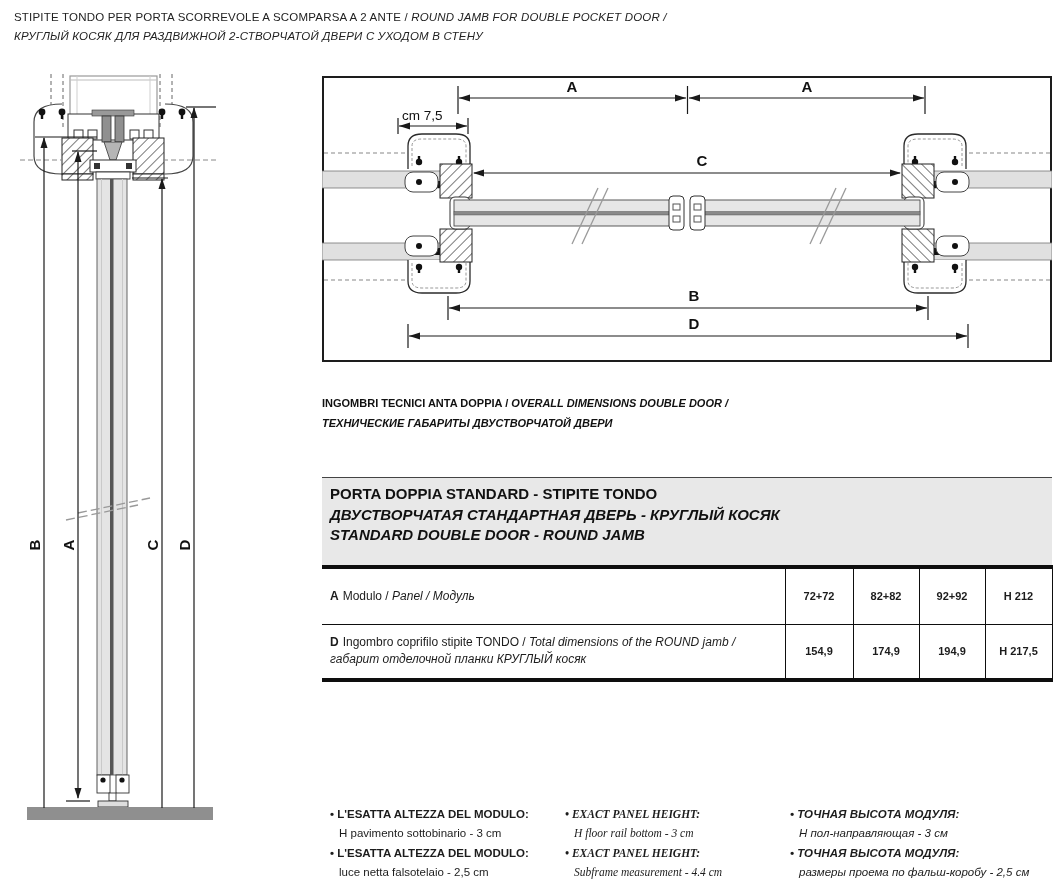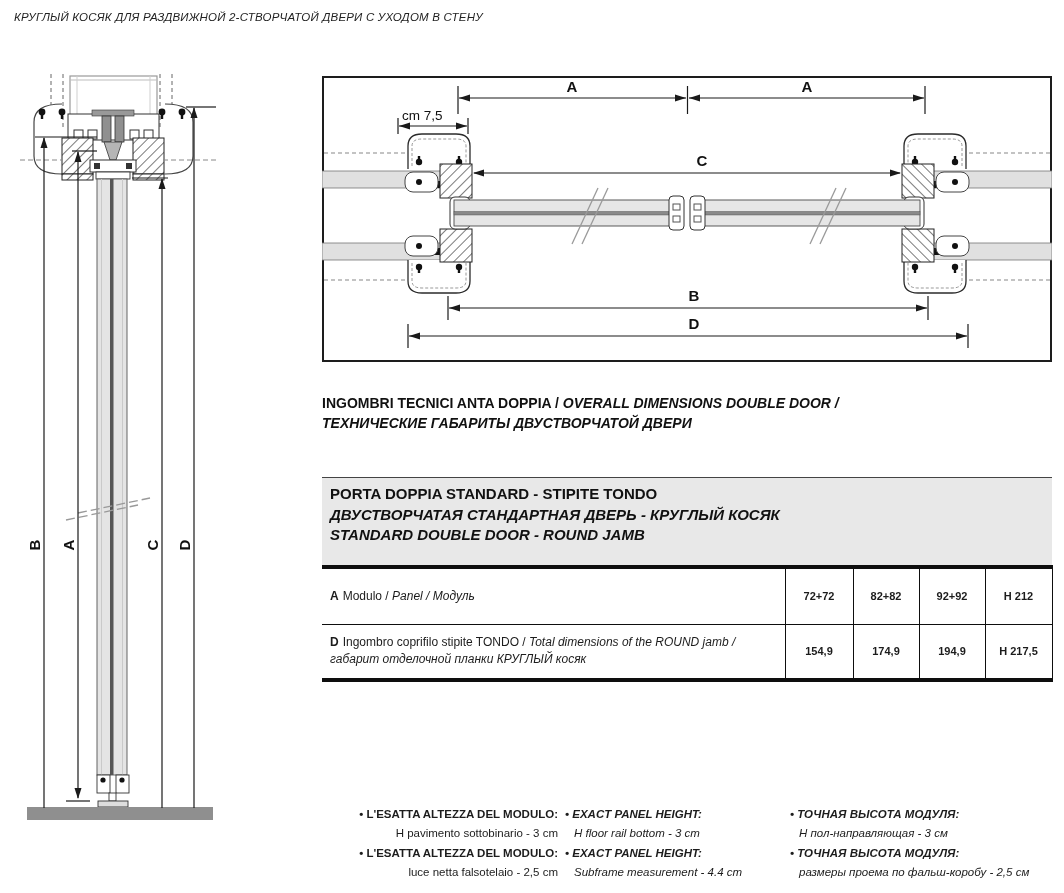--- a/index.html
+++ b/index.html
@@ -12,53 +12,54 @@
   .it{font-style:italic;}
 
   
   .plan-svg{left:322px;top:76px;}
   .sect-svg{left:20px;top:58px;}
   svg text{font-family:"Liberation Sans",sans-serif;fill:#111;}
   .dimlbl{font-size:15px;font-weight:bold;}
   .dimsm{font-size:13.5px;}
 
   
-  .section-heading{left:322px;top:394px;width:730px;font-size:14px;font-weight:bold;line-height:19.5px;color:#111;}
+  .section-heading{left:322px;top:394px;width:730px;font-size:11px;font-weight:bold;line-height:19.5px;color:#111;}
 
   
   .tbl-header{left:322px;top:477px;width:730px;height:88px;background:#e8e8e8;border-top:1px solid #444;
               box-sizing:border-box;padding:6px 0 0 8px;font-size:15px;font-weight:bold;line-height:20.5px;color:#111;}
 
   
   .dims-wrap{left:322px;top:565px;width:730px;}
   table.dims{border-collapse:collapse;table-layout:fixed;width:730px;
              border-top:4px solid #0e0e0e;border-bottom:4px solid #0e0e0e;border-right:1.5px solid #0e0e0e;}
   table.dims td{vertical-align:middle;box-sizing:border-box;}
   table.dims tr + tr td{border-top:1.5px solid #0e0e0e;}
   td.lbl{padding:4px 6px 4px 8px;font-size:12px;line-height:17px;}
   td.val{border-left:1.5px solid #0e0e0e;text-align:center;font-weight:bold;font-size:11px;}
   .k{font-weight:bold;margin-right:4px;}
   .r-a td{height:57px;} .r-b td{height:65px;} .r-c td{height:47px;} .r-d td{height:56px;}
 
   
   .footnotes{left:322px;top:806px;width:742px;height:85px;font-size:11.5px;line-height:14px;}
   .fn-col{position:absolute;top:0;}
-  .fn-col1{left:8px;width:228px;text-align:right;}
-  .fn-col2{left:243px;width:218px;font-style:italic;}
+  .fn-col1{left:8px;width:228px;}
+  .fn-col2{left:243px;width:218px;font-style:italic;font-family:Liberation Serif, serif;}
   .fn-col3{left:468px;width:270px;font-style:italic;}
   .fn-head{font-weight:bold;margin-top:1px;}
   .fn-head::before{content:"\2022  ";}
   .fn-body{margin:5px 0 6px 9px;}
 </style>
 </head>
 <body>
 
 <div class="page">
 
   <div class="abs doc-header">
+    <div><span>STIPITE TONDO PER PORTA SCORREVOLE A SCOMPARSA A 2 ANTE / </span><span class="it">ROUND JAMB FOR DOUBLE POCKET DOOR /</span></div>
     <div class="it">КРУГЛЫЙ КОСЯК ДЛЯ РАЗДВИЖНОЙ 2-СТВОРЧАТОЙ ДВЕРИ С УХОДОМ В СТЕНУ</div>
   </div>
 
   <svg class="abs sect-svg" width="200" height="780" viewBox="0 0 200 780">
     <defs>
       <pattern id="hs" width="7" height="7" patternUnits="userSpaceOnUse" patternTransform="rotate(45)">
         <rect width="7" height="7" fill="#fff"></rect>
           <line x1="0" y1="0" x2="0" y2="7" stroke="#333" stroke-width="1.3"></line>
       </pattern>
     </defs>

